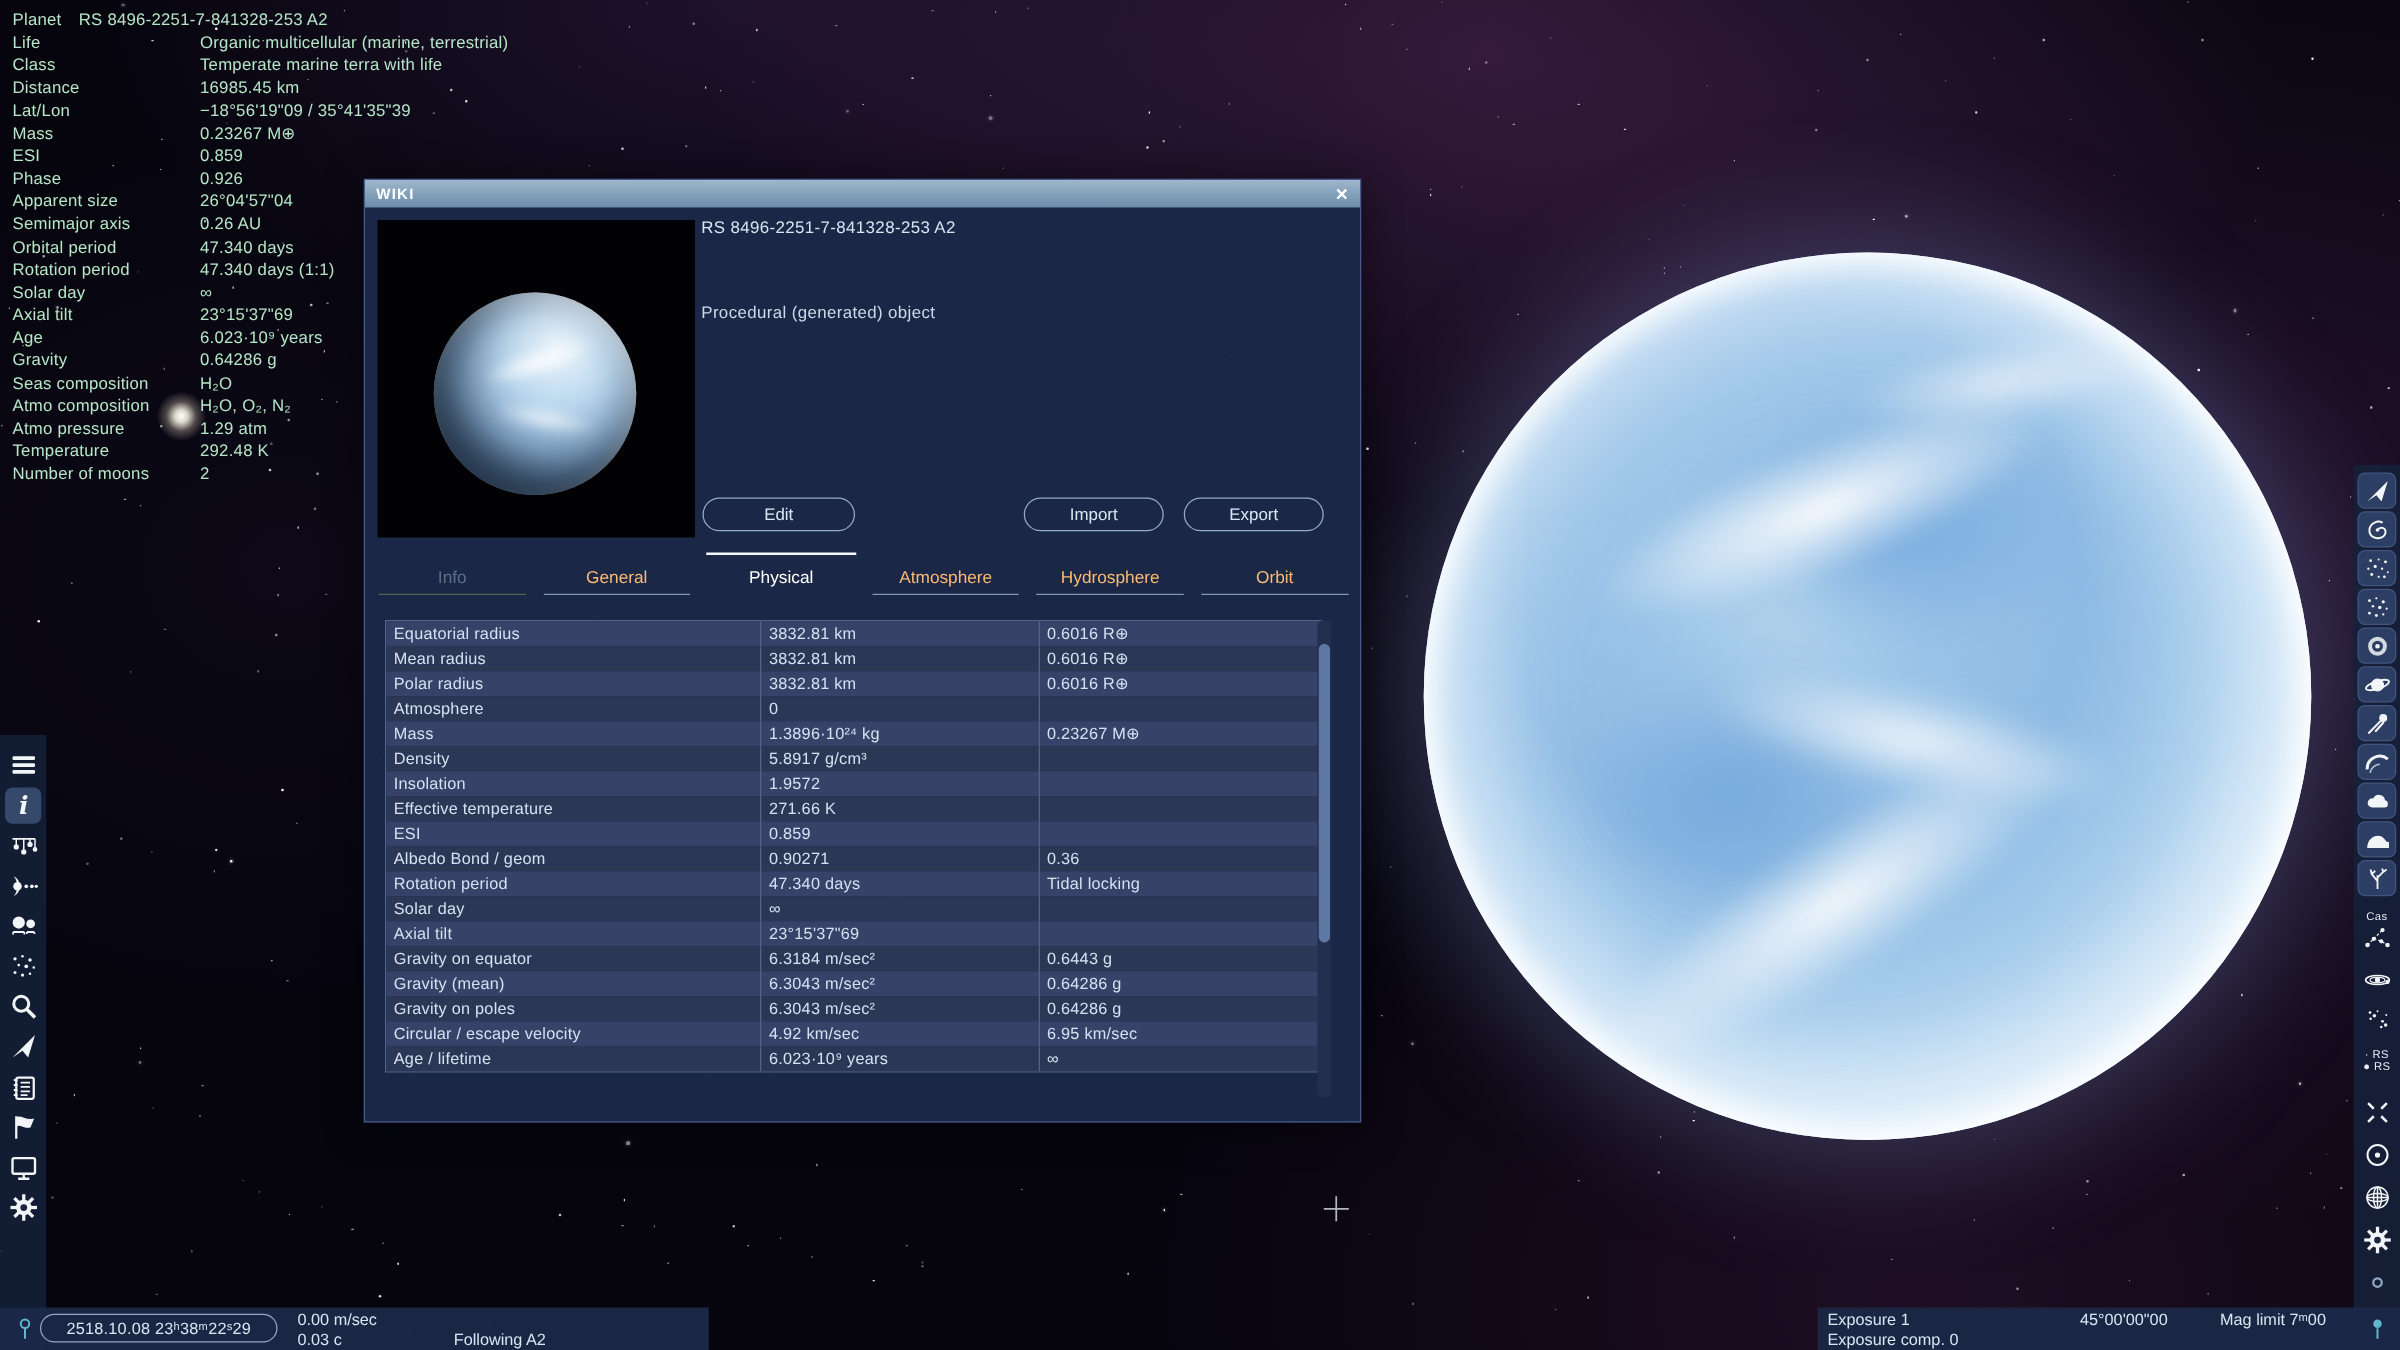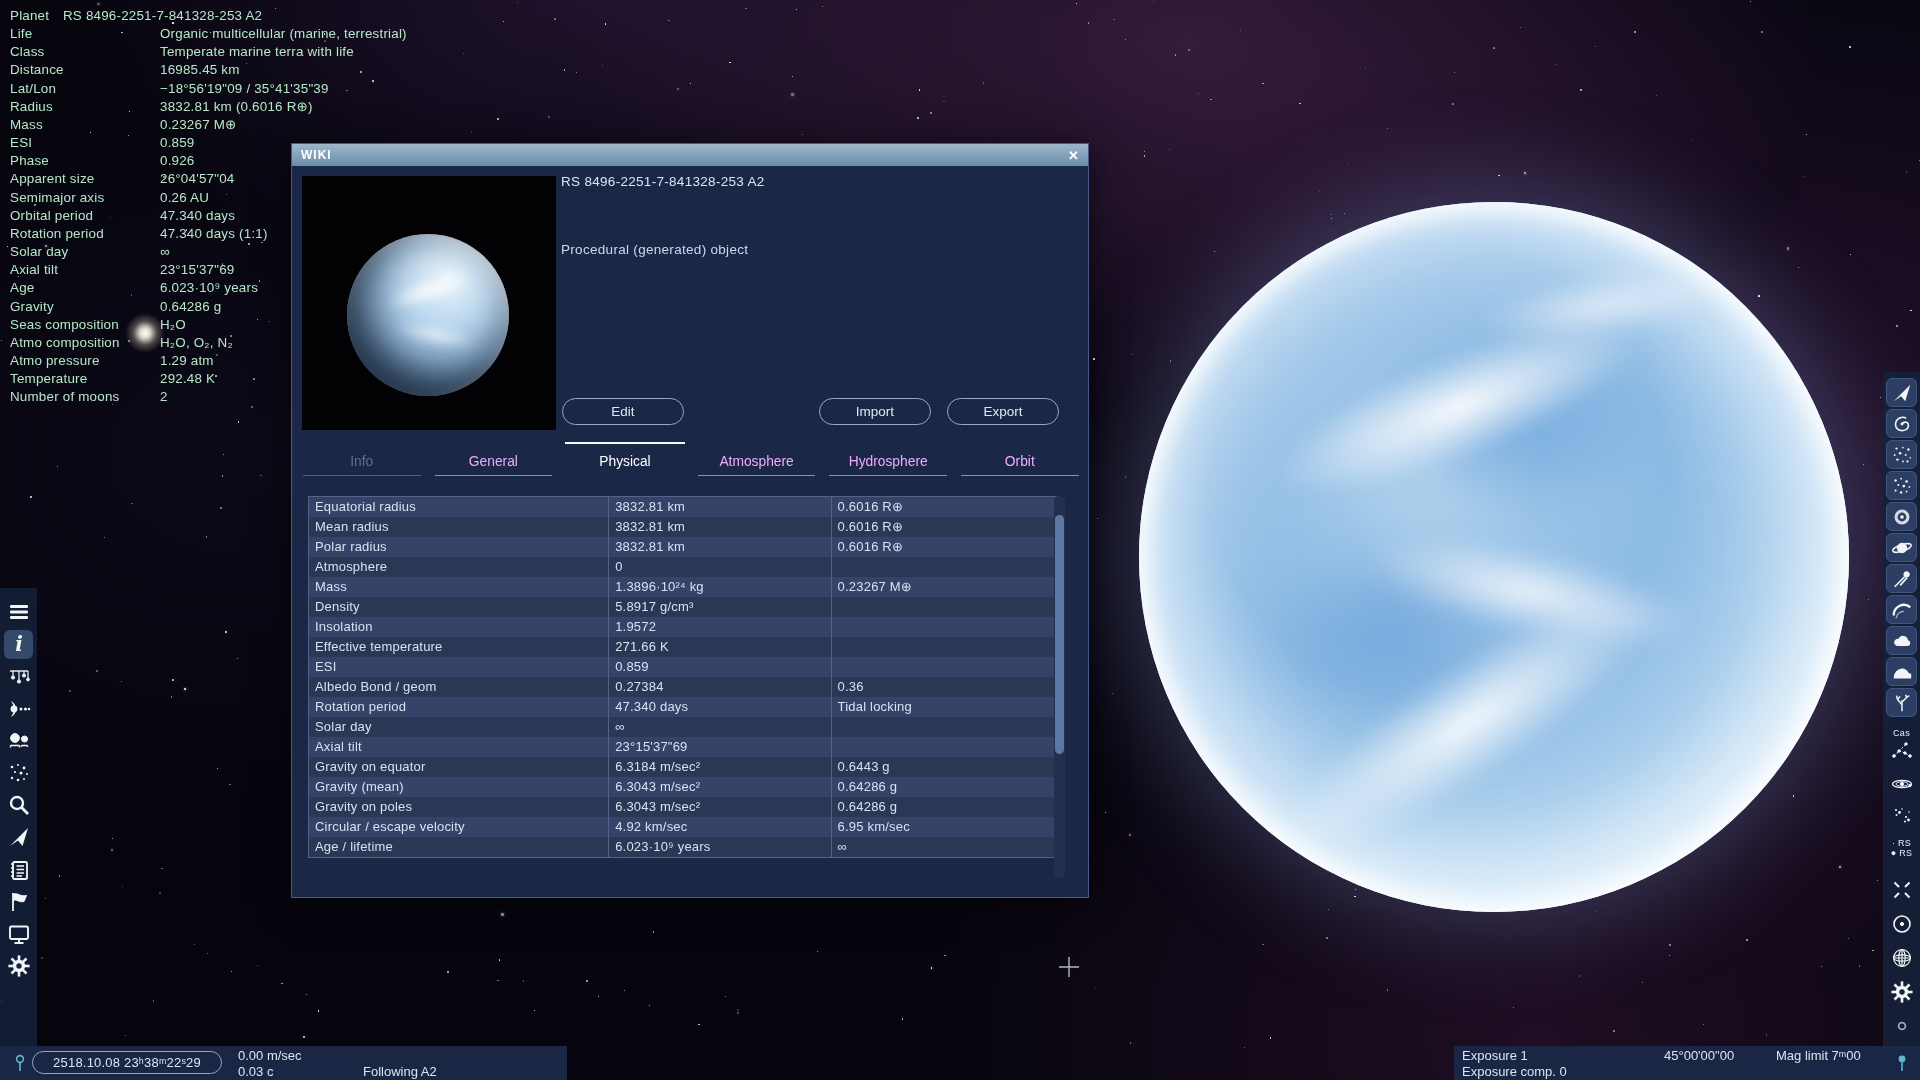--- a/index.html
+++ b/index.html
@@ -63,21 +63,21 @@
   .tp1{width:130px;height:36px;left:18px;top:38px;transform:rotate(-18deg);background:radial-gradient(closest-side,rgba(255,255,255,.85),transparent 70%);filter:blur(3px);}
   .tp2{width:120px;height:30px;left:30px;top:86px;transform:rotate(10deg);background:radial-gradient(closest-side,rgba(255,255,255,.7),transparent 70%);filter:blur(4px);}
   .obj-name{position:absolute;left:269px;top:30px;color:#d9e5f1;font-size:13.5px;letter-spacing:.3px;}
   .obj-type{position:absolute;left:269px;top:98px;color:#cdd9e8;font-size:13.5px;letter-spacing:.3px;}
   .btn{position:absolute;top:254px;height:27px;border:1px solid #93abc6;border-radius:14px;color:#dbe8f4;
        font-size:13.5px;text-align:center;line-height:26px;box-sizing:border-box;}
   .btn-edit{left:270px;width:122px;}
   .btn-import{left:527px;width:112px;}
   .btn-export{left:655px;width:112px;}
   .tabs{position:absolute;left:4px;top:298px;width:790px;height:36px;display:flex;}
-  .tab{position:relative;width:131.6px;text-align:center;color:#f0abfc;font-size:13.8px;padding-top:12px;box-sizing:border-box;}
+  .tab{position:relative;width:131.6px;text-align:center;color:#fdba74;font-size:13.8px;padding-top:12px;box-sizing:border-box;}
   .tab::after{content:"";position:absolute;left:7px;right:7px;bottom:2px;height:1px;background:#7e97b6;}
   .tab.active{color:#ffffff;}
   .tab.active::after{display:none;}
   .tab.active::before{content:"";position:absolute;left:6px;right:6px;top:0px;height:2px;background:#f4f8fc;}
   .tab.disabled{color:#5c7184;}
   .tab.disabled::after{background:#55664f;}
   
   .wtable{position:absolute;left:16px;top:352px;width:750px;border:1px solid #4f6689;box-sizing:border-box;}
   .trow{display:flex;height:20px;line-height:20px;font-size:13px;color:#d4e2f2;letter-spacing:.2px;}
   .trow.even{background:#364268;}
@@ -571,24 +571,20 @@
       </div>
       <div class="info-row">
         <span class="lbl">Distance</span>
         <span class="val">16985.45 km</span>
       </div>
       <div class="info-row">
         <span class="lbl">Lat/Lon</span>
         <span class="val">−18°56'19"09 / 35°41'35"39</span>
       </div>
       <div class="info-row">
-        <span class="lbl">Radius</span>
-        <span class="val">3832.81 km (0.6016 R⊕)</span>
-      </div>
-      <div class="info-row">
         <span class="lbl">Mass</span>
         <span class="val">0.23267 M⊕</span>
       </div>
       <div class="info-row">
         <span class="lbl">ESI</span>
         <span class="val">0.859</span>
       </div>
       <div class="info-row">
         <span class="lbl">Phase</span>
         <span class="val">0.926</span>
@@ -969,21 +965,21 @@
           <span class="tc tc1">271.66 K</span>
           <span class="tc tc2"></span>
         </div>
         <div class="trow even">
           <span class="tc tc0">ESI</span>
           <span class="tc tc1">0.859</span>
           <span class="tc tc2"></span>
         </div>
         <div class="trow odd">
           <span class="tc tc0">Albedo Bond / geom</span>
-          <span class="tc tc1">0.27384</span>
+          <span class="tc tc1">0.90271</span>
           <span class="tc tc2">0.36</span>
         </div>
         <div class="trow even">
           <span class="tc tc0">Rotation period</span>
           <span class="tc tc1">47.340 days</span>
           <span class="tc tc2">Tidal locking</span>
         </div>
         <div class="trow odd">
           <span class="tc tc0">Solar day</span>
           <span class="tc tc1">∞</span>

